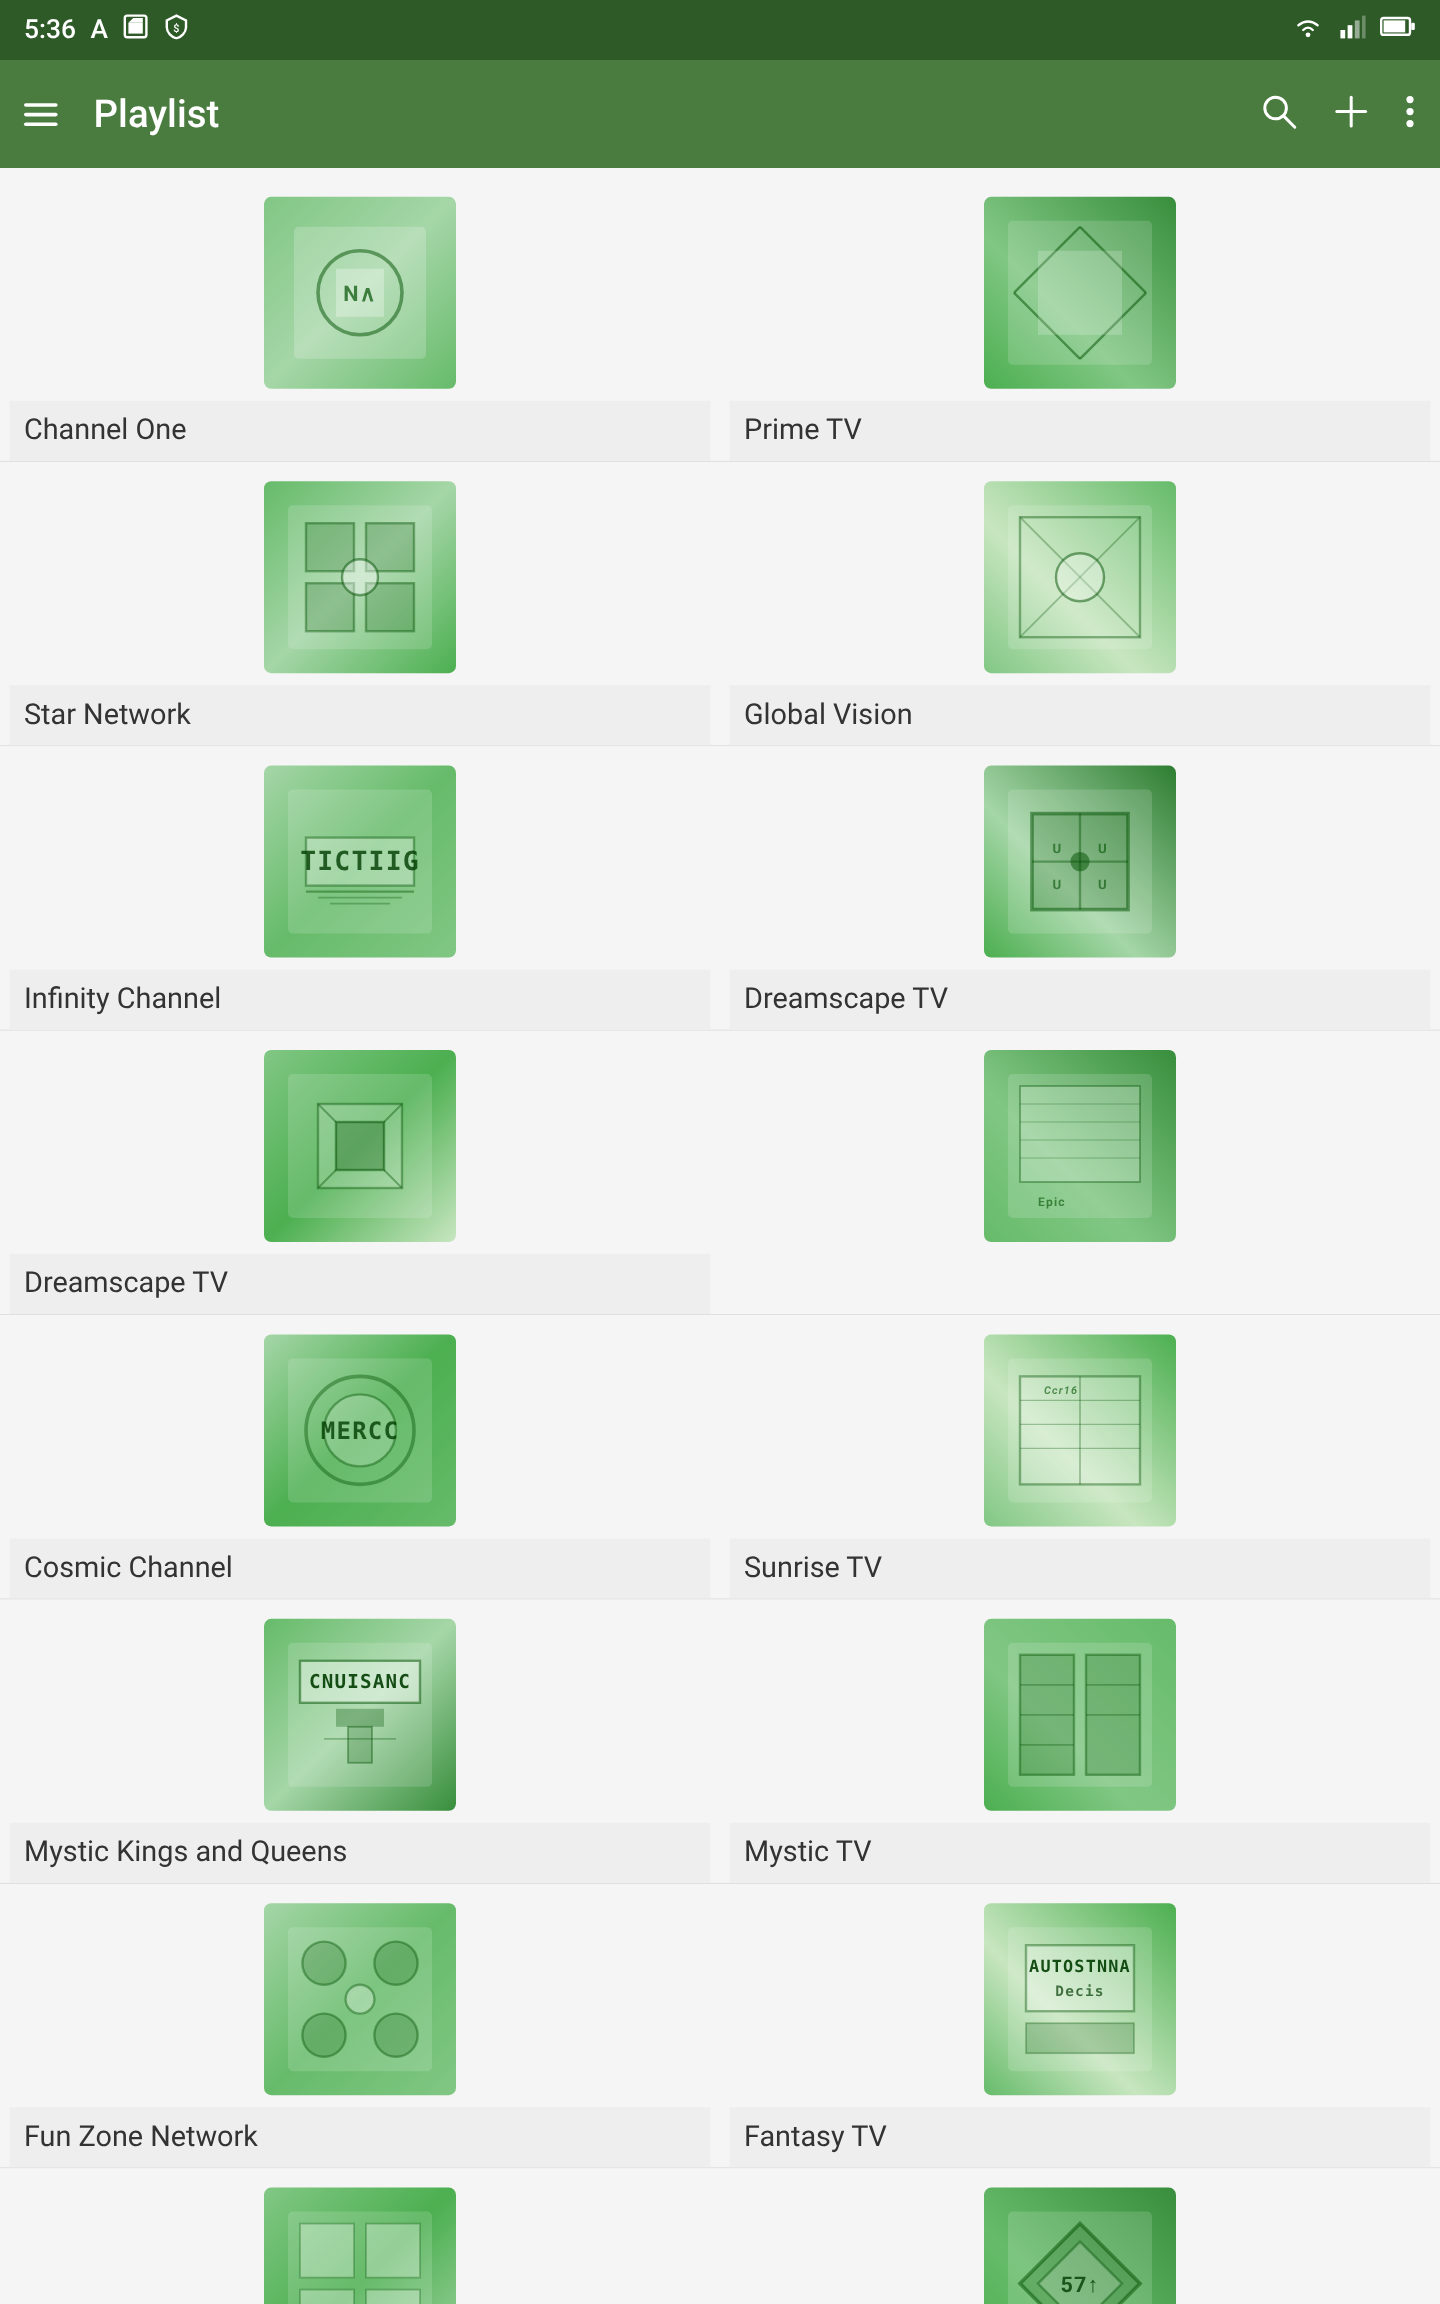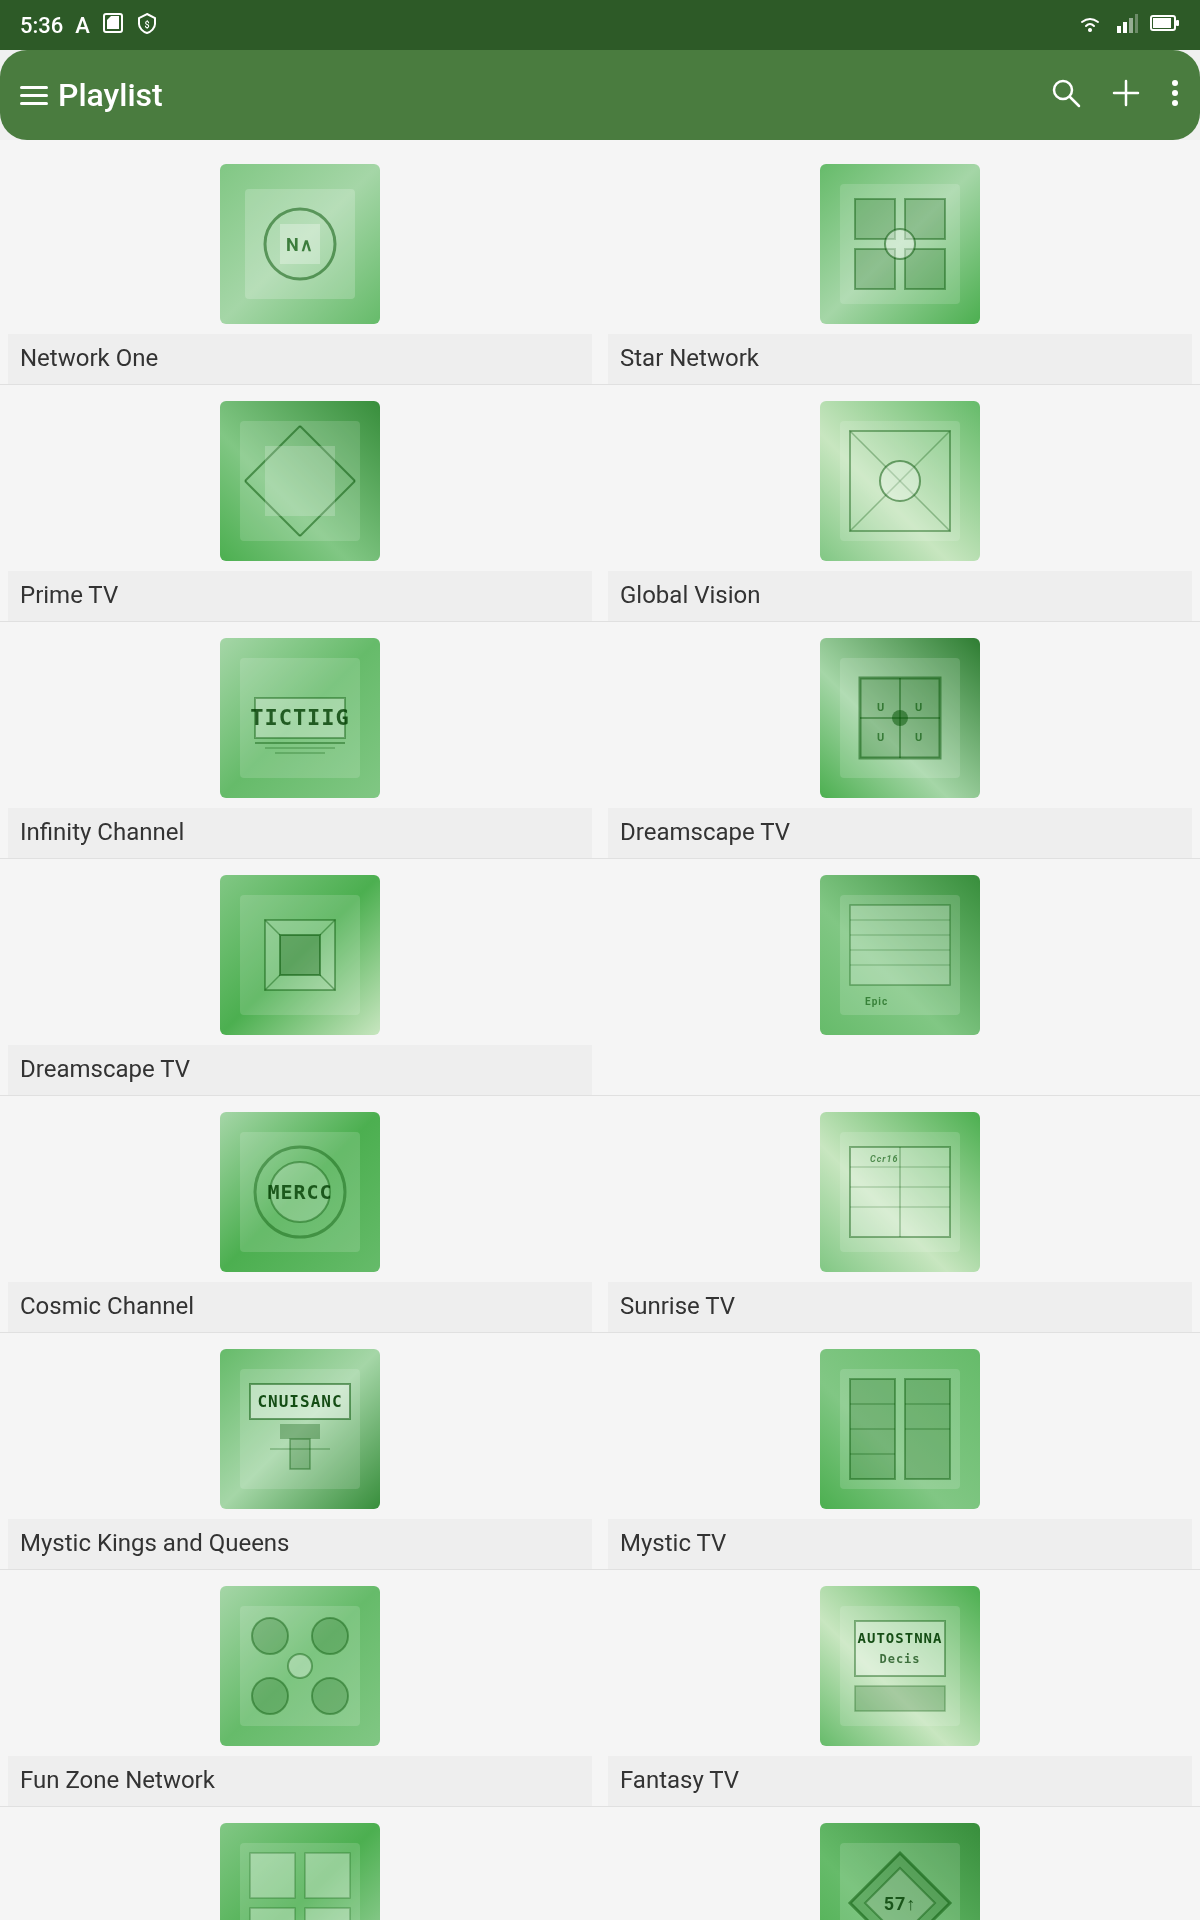--- a/index.html
+++ b/index.html
@@ -30,22 +30,21 @@
     .status-right { display: flex; align-items: center; gap: 12px; }
 
     
     .app-bar {
       background: #4a7c3f;
       color: white;
       height: 90px;
       display: flex;
       align-items: center;
       padding: 0 20px;
-      gap: 10px;
-      border-radius: 27px;
+      gap: 30px;
     }
     .app-bar-title {
       font-size: 32px;
       font-weight: 500;
       flex: 1;
     }
     .app-bar-actions {
       display: flex;
       align-items: center;
       gap: 28px;
@@ -239,53 +238,53 @@
       <div class="channel-thumbnail thumb-1">
         <div class="thumb-inner">
           <svg viewBox="0 0 130 130" xmlns="http://www.w3.org/2000/svg">
             <rect x="10" y="10" width="110" height="110" fill="rgba(255,255,255,0.2)" rx="4"></rect>
             <circle cx="65" cy="65" r="35" fill="none" stroke="rgba(0,80,0,0.5)" stroke-width="3"></circle>
             <rect x="45" y="45" width="40" height="40" fill="rgba(255,255,255,0.3)"></rect>
             <text x="65" y="72" text-anchor="middle" font-size="18" fill="rgba(0,80,0,0.7)" font-weight="bold">N∧</text>
           </svg>
         </div>
       </div>
-      <div class="channel-name">Network One</div>
+      <div class="channel-name">Channel One</div>
+    </div>
+
+    <div class="channel-item">
+      <div class="channel-thumbnail thumb-2">
+        <div class="thumb-inner">
+          <svg viewBox="0 0 130 130" xmlns="http://www.w3.org/2000/svg">
+            <rect x="5" y="5" width="120" height="120" fill="rgba(255,255,255,0.15)" rx="4"></rect>
+            <line x1="65" y1="10" x2="120" y2="65" stroke="rgba(0,80,0,0.5)" stroke-width="2"></line>
+            <line x1="65" y1="10" x2="10" y2="65" stroke="rgba(0,80,0,0.5)" stroke-width="2"></line>
+            <line x1="10" y1="65" x2="65" y2="120" stroke="rgba(0,80,0,0.5)" stroke-width="2"></line>
+            <line x1="120" y1="65" x2="65" y2="120" stroke="rgba(0,80,0,0.5)" stroke-width="2"></line>
+            <rect x="30" y="30" width="70" height="70" fill="rgba(255,255,255,0.2)"></rect>
+          </svg>
+        </div>
+      </div>
+      <div class="channel-name">Prime TV</div>
     </div>
 
     <div class="channel-item">
       <div class="channel-thumbnail thumb-3">
         <div class="thumb-inner">
           <svg viewBox="0 0 130 130" xmlns="http://www.w3.org/2000/svg">
             <rect x="5" y="5" width="120" height="120" fill="rgba(255,255,255,0.15)" rx="4"></rect>
             <rect x="20" y="20" width="40" height="40" fill="rgba(0,80,0,0.2)" stroke="rgba(0,80,0,0.4)" stroke-width="2"></rect>
             <rect x="70" y="20" width="40" height="40" fill="rgba(0,80,0,0.2)" stroke="rgba(0,80,0,0.4)" stroke-width="2"></rect>
             <rect x="20" y="70" width="40" height="40" fill="rgba(0,80,0,0.2)" stroke="rgba(0,80,0,0.4)" stroke-width="2"></rect>
             <rect x="70" y="70" width="40" height="40" fill="rgba(0,80,0,0.2)" stroke="rgba(0,80,0,0.4)" stroke-width="2"></rect>
             <circle cx="65" cy="65" r="15" fill="rgba(255,255,255,0.4)" stroke="rgba(0,80,0,0.5)" stroke-width="2"></circle>
           </svg>
         </div>
       </div>
       <div class="channel-name">Star Network</div>
-    </div>
-
-    <div class="channel-item">
-      <div class="channel-thumbnail thumb-2">
-        <div class="thumb-inner">
-          <svg viewBox="0 0 130 130" xmlns="http://www.w3.org/2000/svg">
-            <rect x="5" y="5" width="120" height="120" fill="rgba(255,255,255,0.15)" rx="4"></rect>
-            <line x1="65" y1="10" x2="120" y2="65" stroke="rgba(0,80,0,0.5)" stroke-width="2"></line>
-            <line x1="65" y1="10" x2="10" y2="65" stroke="rgba(0,80,0,0.5)" stroke-width="2"></line>
-            <line x1="10" y1="65" x2="65" y2="120" stroke="rgba(0,80,0,0.5)" stroke-width="2"></line>
-            <line x1="120" y1="65" x2="65" y2="120" stroke="rgba(0,80,0,0.5)" stroke-width="2"></line>
-            <rect x="30" y="30" width="70" height="70" fill="rgba(255,255,255,0.2)"></rect>
-          </svg>
-        </div>
-      </div>
-      <div class="channel-name">Prime TV</div>
     </div>
 
     <div class="channel-item">
       <div class="channel-thumbnail thumb-4">
         <div class="thumb-inner">
           <svg viewBox="0 0 130 130" xmlns="http://www.w3.org/2000/svg">
             <rect x="5" y="5" width="120" height="120" fill="rgba(255,255,255,0.15)" rx="4"></rect>
             <rect x="15" y="15" width="100" height="100" fill="none" stroke="rgba(0,80,0,0.4)" stroke-width="2"></rect>
             <line x1="15" y1="15" x2="115" y2="115" stroke="rgba(0,80,0,0.3)" stroke-width="1.5"></line>
             <line x1="115" y1="15" x2="15" y2="115" stroke="rgba(0,80,0,0.3)" stroke-width="1.5"></line>

